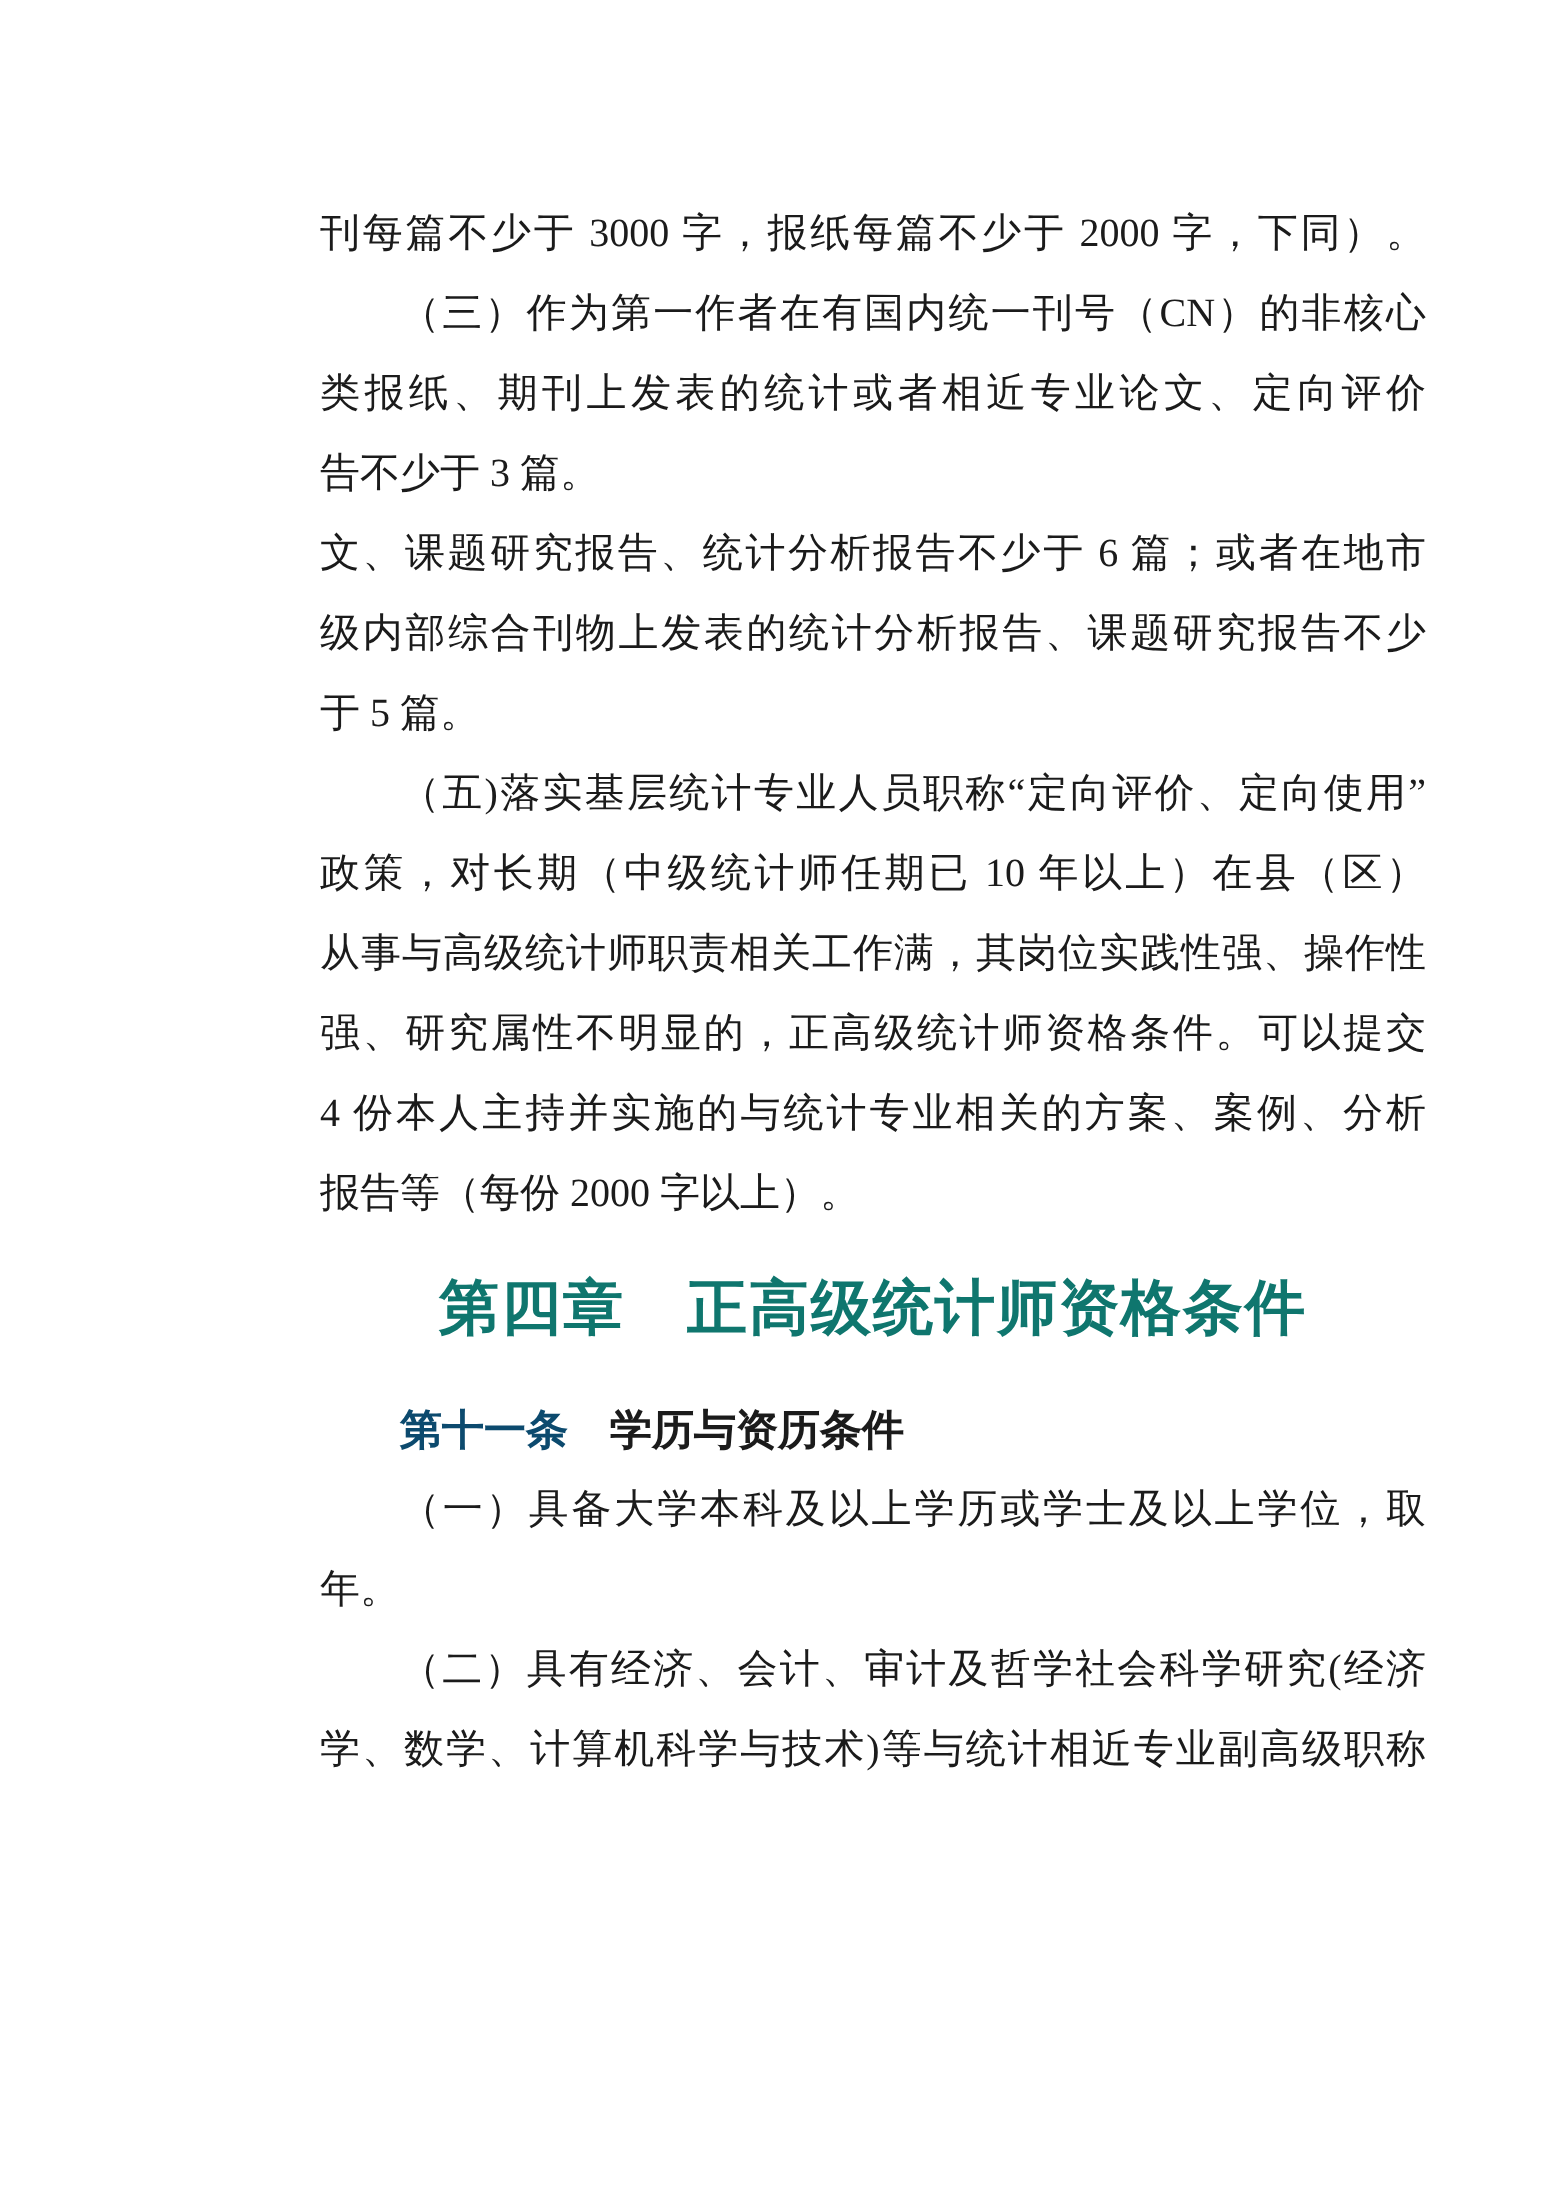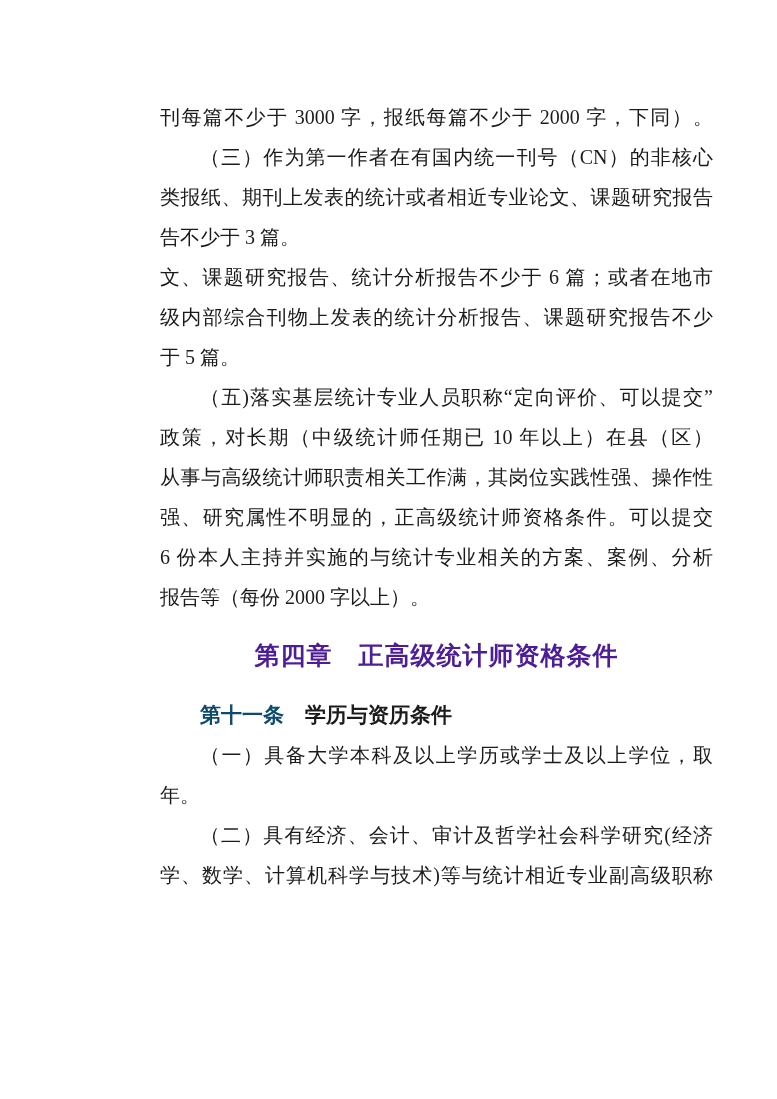--- a/index.html
+++ b/index.html
@@ -34,26 +34,26 @@
     text-align: justify;
     text-align-last: justify;
   }
   .line.ind {
     padding-left: 40px;
   }
   .line.chapter {
     margin-top: 16px;
     height: 44px;
     line-height: 44px;
-    font-size: 25px;
+    font-size: 30px;
     font-weight: bold;
     text-align-last: center;
     font-family: "Liberation Sans", "DejaVu Sans", sans-serif;
     letter-spacing: 1px;
-    color: #4c1d95;
+    color: #0f766e;
   }
   .line.article {
     margin-top: 18px;
     padding-left: 40px;
     font-size: 21px;
   }
   .seg-bold {
     font-weight: bold;
     font-family: "Liberation Sans", "DejaVu Sans", sans-serif;
     color: #0c4a6e;
@@ -63,30 +63,30 @@
     font-weight: bold;
   }
 </style>
 </head>
 <body>
 
 <div class="page">
   <div class="content">
       <div class="line body just">刊每篇不少于 3000 字，报纸每篇不少于 2000 字，下同）。</div>
       <div class="line body just ind">（三）作为第一作者在有国内统一刊号（CN）的非核心</div>
-      <div class="line body just">类报纸、期刊上发表的统计或者相近专业论文、课题研究报告</div>
+      <div class="line body just">类报纸、期刊上发表的统计或者相近专业论文、定向评价</div>
       <div class="line body">告不少于 3 篇。</div>
       <div class="line body just">文、课题研究报告、统计分析报告不少于 6 篇；或者在地市</div>
       <div class="line body just">级内部综合刊物上发表的统计分析报告、课题研究报告不少</div>
       <div class="line body">于 5 篇。</div>
-      <div class="line body just ind">（五)落实基层统计专业人员职称“定向评价、可以提交”</div>
+      <div class="line body just ind">（五)落实基层统计专业人员职称“定向评价、定向使用”</div>
       <div class="line body just">政策，对长期（中级统计师任期已 10 年以上）在县（区）</div>
       <div class="line body just">从事与高级统计师职责相关工作满，其岗位实践性强、操作性</div>
       <div class="line body just">强、研究属性不明显的，正高级统计师资格条件。可以提交</div>
-      <div class="line body just">6 份本人主持并实施的与统计专业相关的方案、案例、分析</div>
+      <div class="line body just">4 份本人主持并实施的与统计专业相关的方案、案例、分析</div>
       <div class="line body">报告等（每份 2000 字以上）。</div>
       <div class="line chapter">第四章　正高级统计师资格条件</div>
       <div class="line article"><span class="seg-bold">第十一条</span><span class="seg-kai">　学历与资历条件</span></div>
       <div class="line body just ind">（一）具备大学本科及以上学历或学士及以上学位，取</div>
       <div class="line body">年。</div>
       <div class="line body just ind">（二）具有经济、会计、审计及哲学社会科学研究(经济</div>
       <div class="line body just">学、数学、计算机科学与技术)等与统计相近专业副高级职称</div>
     </div>
 </div>
 

